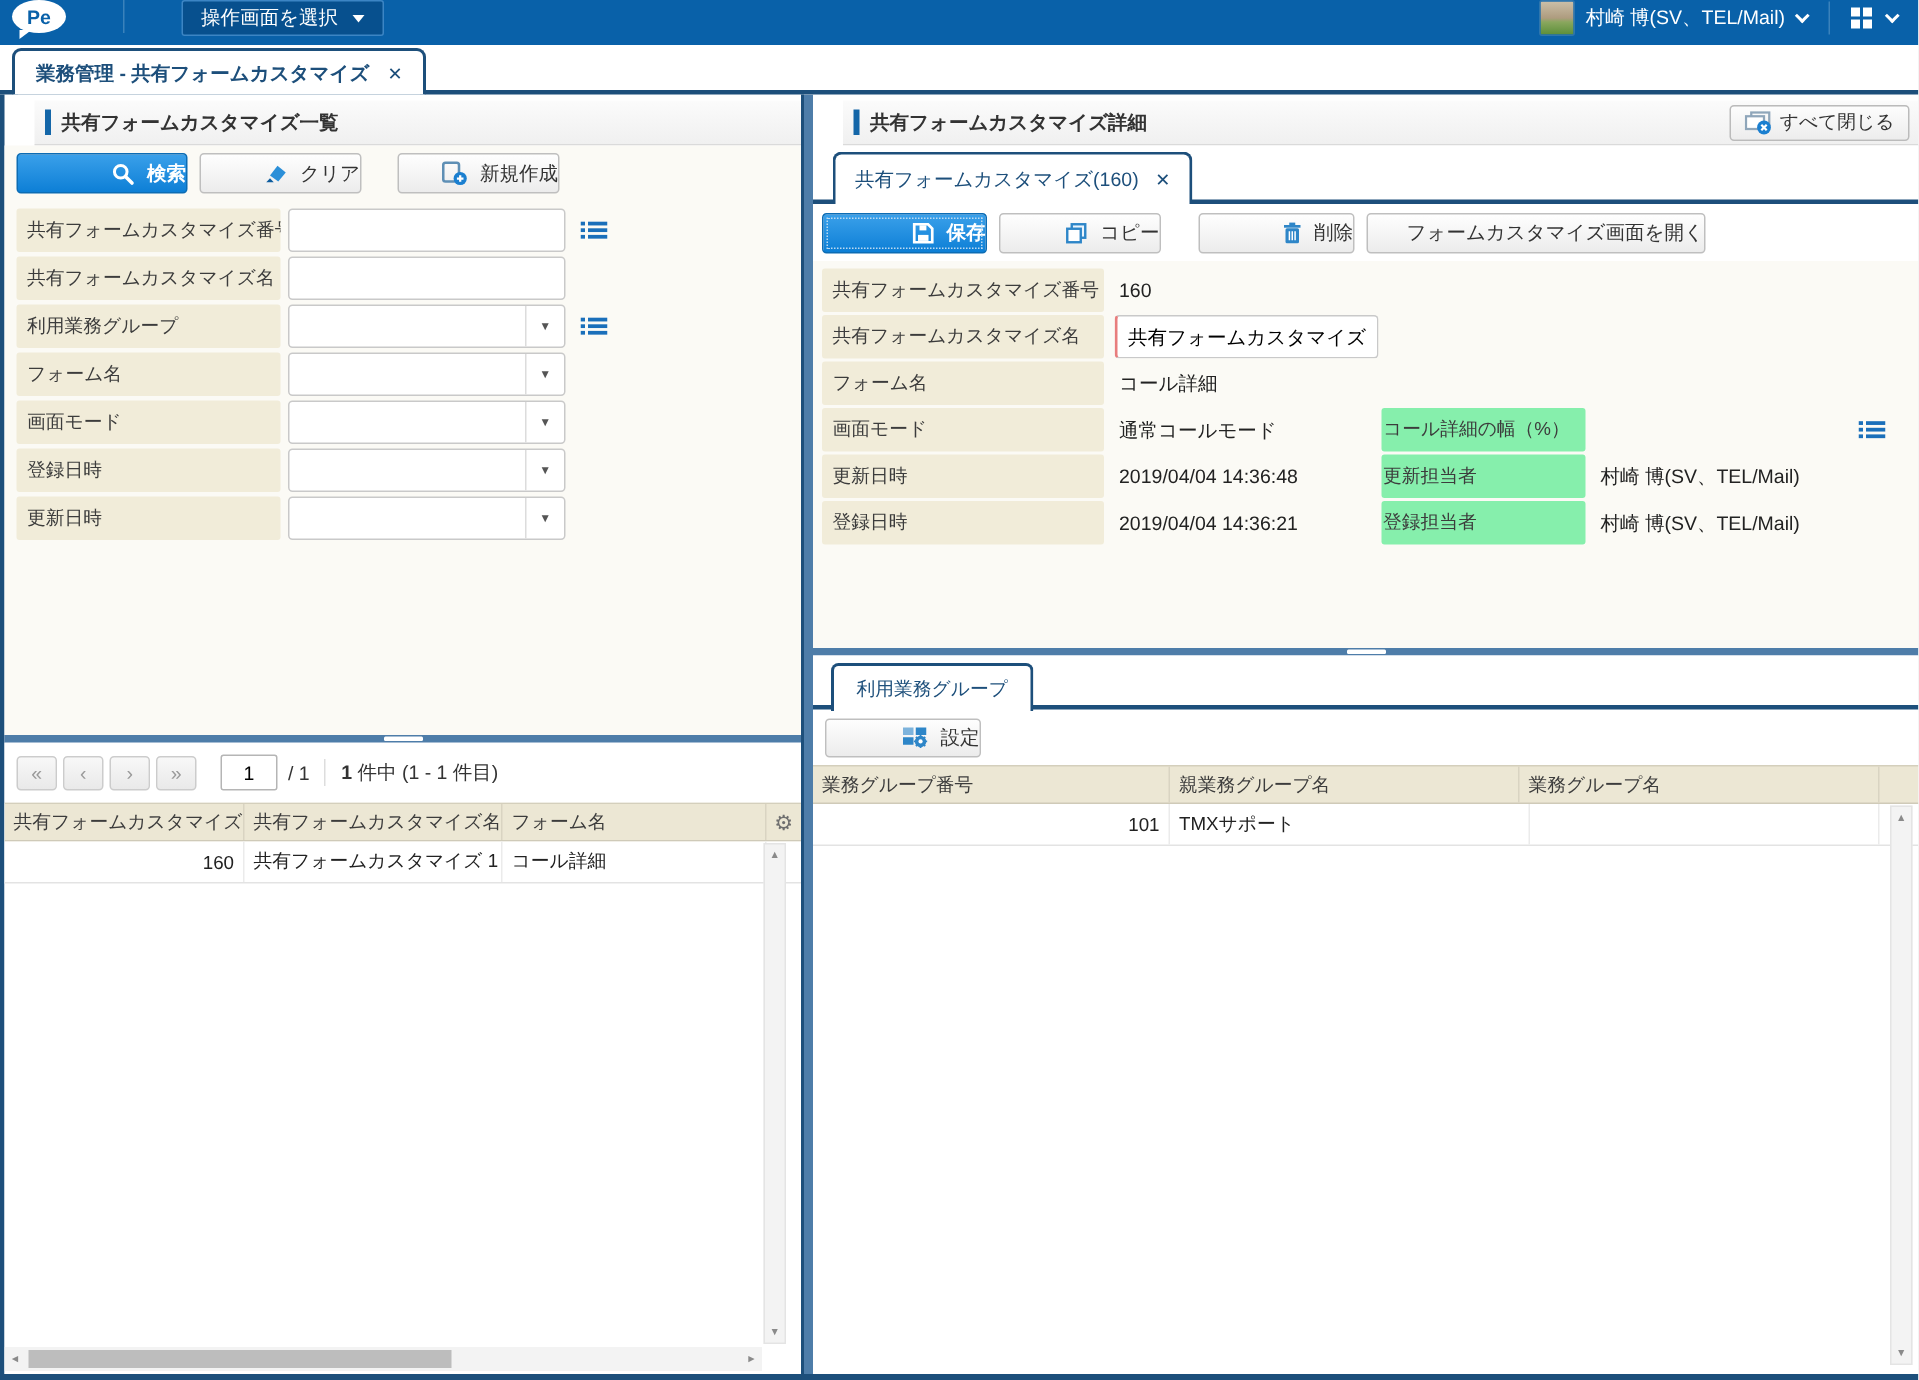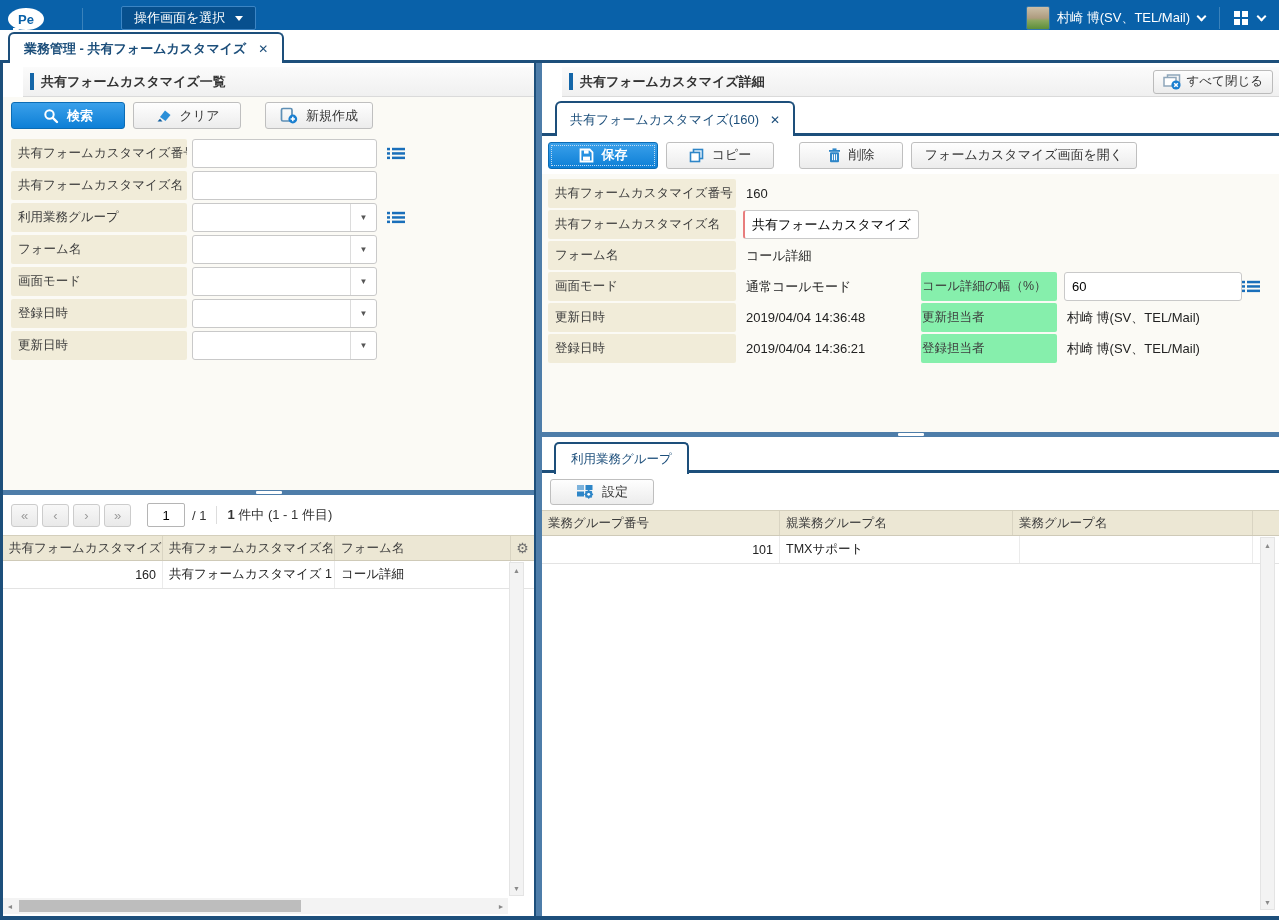--- a/index.html
+++ b/index.html
@@ -1,21 +1,21 @@
 <!DOCTYPE html>
 <html><head>
 <meta charset="utf-8">
 <style>
   * { margin:0; padding:0; box-sizing:border-box; }
   html,body { background:#e9e9e9; }
   body { font-family:"Liberation Sans","DejaVu Sans",sans-serif; }
   .page { position:relative; width:1279px; height:920px; background:#fff; overflow:hidden; }
 
   
-  .topbar { height:30px; background:#0961a9; display:flex; align-items:flex-end; padding:0 10px 0 8px;gap:28px; }
+  .topbar { height:30px; background:#0961a9; display:flex; align-items:flex-start; padding:0 10px 0 8px;gap:28px; }
   .logo { position:relative; width:36px; height:22px; background:#fff; border-radius:50%; display:flex; align-items:center; justify-content:center; color:#0961a9; font-weight:bold; font-size:13px; cursor:pointer; }
   .logo::after { content:""; position:absolute; left:5px; bottom:-4px; width:0; height:0; border-top:6px solid #fff; border-right:8px solid transparent; }
   .topbar-sep { width:1px; height:22px; background:#3a82bb; margin:0 10px; }
   .screen-select { height:24px; background:#07508e; border:1px solid #3c85c4; border-radius:2px; color:#fff; font-size:13px; display:flex; align-items:center; gap:10px; padding:0 12px; cursor:pointer; }
   .tri-down { width:0; height:0; border-left:4px solid transparent; border-right:4px solid transparent; border-top:5px solid #fff; }
   .topbar-right { margin-left:auto; display:flex; align-items:center; }
   .avatar { width:24px; height:24px; border-radius:2px; background:linear-gradient(180deg,#cbbfa8 0%,#ae9c7f 50%,#8aa75e 62%,#5c8f3a 100%); border:1px solid #2f76ad; }
   .username { color:#fff; font-size:13px; margin:0 4px 0 7px; }
   .chev { display:inline-block; width:7px; height:7px; border-right:2px solid #fff; border-bottom:2px solid #fff; transform:rotate(45deg); margin:-4px 4px 0 4px; }
   .grid-icon { display:inline-grid; grid-template-columns:6px 6px; grid-template-rows:6px 6px; gap:2px; margin:0 6px 0 4px; cursor:pointer; }
@@ -35,21 +35,21 @@
   .right-panel { flex:1; background:#fff; display:flex; flex-direction:column; position:relative; }
   .bottom-edge { position:absolute; left:0; right:0; bottom:0; height:4px; background:#1d4f7b; }
 
   .panel-header { height:30px; margin-top:4px; flex:0 0 30px; display:flex; align-items:center; background:linear-gradient(#fbfbfb,#f0f0f0); border-bottom:1px solid #dadada;margin-left:20px; }
   .accent { width:4px; height:17px; background:#1466a8; margin:0 7px 0 7px; }
   .panel-title { font-size:13px; font-weight:bold; color:#333; }
 
   
   .search-area { flex:0 0 393px; background:#fbfaf5; padding:5px 8px 0 8px; }
   .btn-row { display:flex; }
-  .btn { height:27px; border:1px solid #bfbfbf; border-radius:3px; background:linear-gradient(#fefefe,#ececec); font-size:13px; color:#333; display:inline-flex; align-items:center; justify-content:center; gap:8px; cursor:pointer; font-family:inherit; }
+  .btn { height:27px; border:1px solid #bfbfbf; border-radius:3px; background:linear-gradient(#fefefe,#ececec); font-size:13px; color:#333; display:inline-flex; align-items:center; justify-content:flex-end; gap:8px; cursor:pointer; font-family:inherit; }
   .btn-primary { background:linear-gradient(#3aa0ea,#0d7fd6); border-color:#0c6cb4; color:#fff; font-weight:bold; }
   .btn-search { width:114px; }
   .btn-clear { width:108px; margin-left:8px; }
   .btn-create { width:108px; margin-left:24px; }
   .form { margin-top:10px; }
   .frow { display:flex; align-items:center; height:29px; margin-bottom:3px; }
   .flabel { width:176px; flex:0 0 176px; height:29px; background:#f1ecd9; border-radius:2px; display:flex; align-items:center; padding-left:7px; font-size:12.5px; color:#3c3c3c; white-space:nowrap; overflow:hidden; }
   .finput { margin-left:5px; width:185px; height:29px; border:1px solid #c9c9c9; border-radius:3px; background:#fff; font-size:13px; padding:0 6px; font-family:inherit; }
   .fselect { margin-left:5px; width:185px; height:29px; border:1px solid #c9c9c9; border-radius:3px; background:#fff; display:flex; cursor:pointer; }
   .sel-body { flex:1; }
@@ -383,21 +383,20 @@
         </div>
         <div class="drow">
           <div class="dlabel">フォーム名</div>
           <span class="dvalue">コール詳細</span>
         </div>
         <div class="drow">
           <div class="dlabel">画面モード</div>
           <span class="dvalue">通常コールモード</span>
           <div class="col2">
             <div class="dlabel2">コール詳細の幅（%）</div>
-            <input class="dinput width-input" value="60" style="">
             <button class="list-btn">
               <svg width="18" height="13" viewBox="0 0 18 13">
                   <g fill="#1a6fba">
                     <rect x="0" y="0.8" width="3" height="2.5"></rect>
                     <rect x="5" y="0.8" width="13" height="2.5"></rect>
                     <rect x="0" y="5.2" width="3" height="2.5"></rect>
                     <rect x="5" y="5.2" width="13" height="2.5"></rect>
                     <rect x="0" y="9.6" width="3" height="2.5"></rect>
                     <rect x="5" y="9.6" width="13" height="2.5"></rect>
                   </g>

